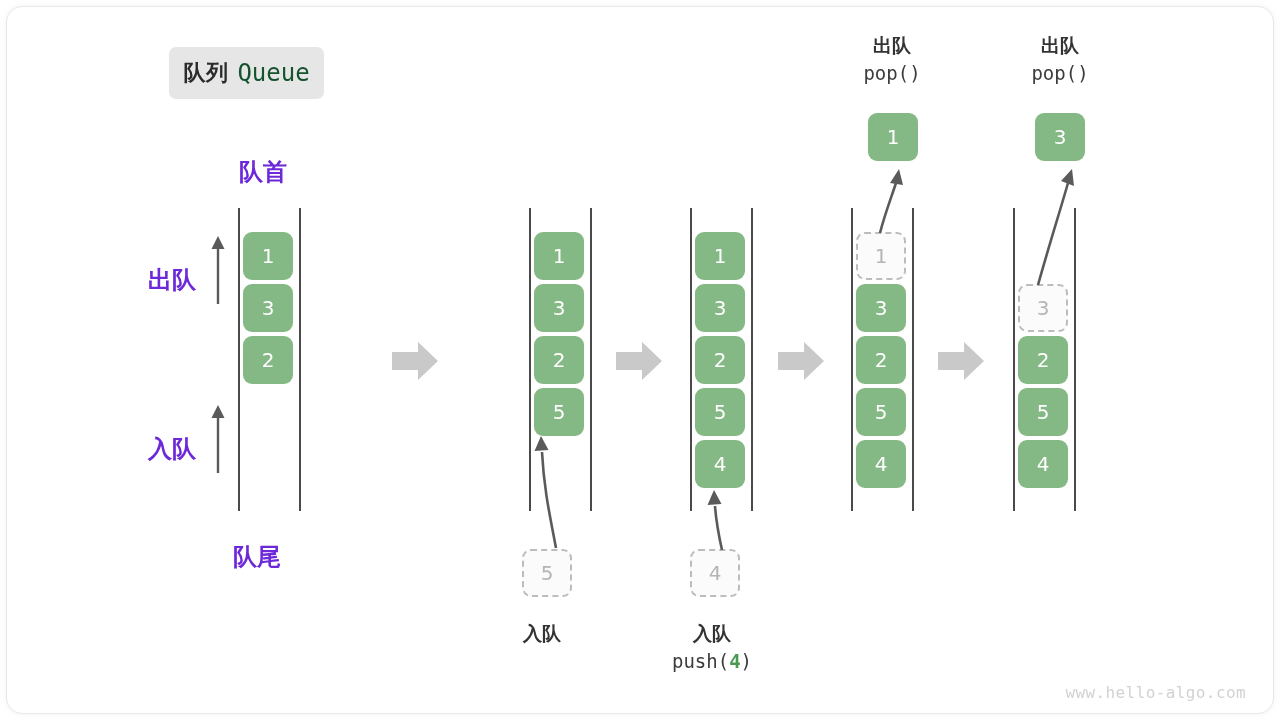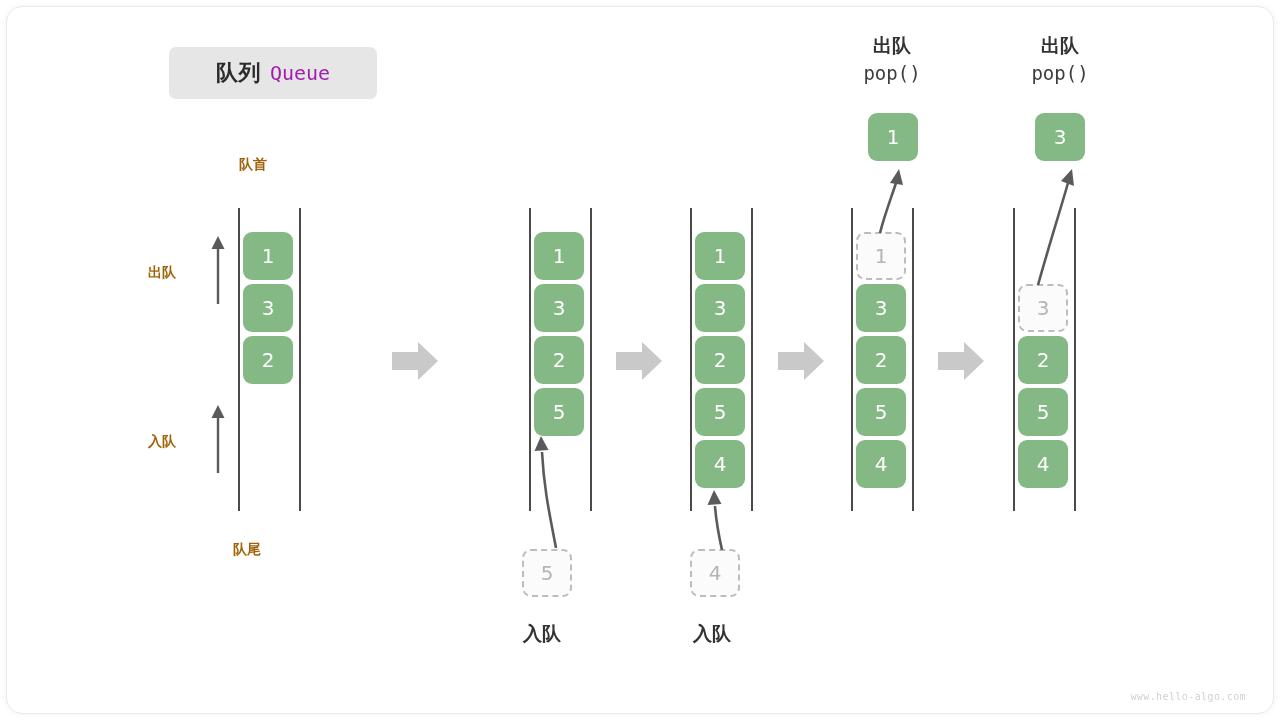--- a/index.html
+++ b/index.html
@@ -27,47 +27,47 @@
     border-radius: 16px;
     background: #ffffff;
     box-shadow: 0 0 6px rgba(0,0,0,0.05);
   }
 
   
   #title-badge {
     position: absolute;
     left: 169px;
     top: 47px;
-    width: 208px;
+    width: 155px;
     height: 52px;
     background: #e6e6e6;
     border-radius: 7px;
     display: flex;
     align-items: center;
     justify-content: center;
     gap: 9px;
   }
   #title-badge .cn {
     font-size: 22px;
     font-weight: bold;
     color: #2b2b2b;
     letter-spacing: 0.5px;
   }
   #title-badge .en {
-    font-size: 20px;
+    font-size: 24px;
     font-family: "DejaVu Sans Mono", "Liberation Mono", monospace;
-    color: #a21caf;
+    color: #14532d;
   }
 
   
   .cjk-label {
     position: absolute;
-    font-size: 14px;
+    font-size: 24px;
     font-weight: bold;
-    color: #a16207;
+    color: #6d28d9;
     white-space: nowrap;
   }
 
   .op-label {
     position: absolute;
     text-align: center;
     white-space: nowrap;
     line-height: 1.45;
   }
   .op-label .cn {
@@ -115,21 +115,21 @@
   .step-arrow { position: absolute; }
 
   
   .thin-arrow { position: absolute; }
 
   
   #watermark {
     position: absolute;
     right: 34px;
     bottom: 18px;
-    font-size: 10px;
+    font-size: 16px;
     font-family: "DejaVu Sans Mono", "Liberation Mono", monospace;
     color: #d2d2d2;
     letter-spacing: 0.4px;
   }
 </style>
 </head>
 <body>
 
 <div id="canvas">
   <div id="frame"></div>
@@ -192,20 +192,21 @@
   <div class="cell" style="left:695px; top:388px;">5</div>
   <div class="cell" style="left:695px; top:440px;">4</div>
 
   <div class="cell ghost" style="left:690px; top:549px;">4</div>
   <svg class="thin-arrow" style="left:698px; top:484px;" width="40" height="68">
     <path d="M 24,66 C 20,48 18,36 17,22" stroke="#5a5a5a" stroke-width="2.6" fill="none"></path>
     <polygon points="16,6 9.5,21 23.5,20" fill="#5a5a5a"></polygon>
   </svg>
   <div class="op-label" style="left:632px; top:620px; width:160px;">
     <span class="cn">入队</span>
+    <span class="code"><span>push(</span><span class="num">4</span><span>)</span></span>
   </div>
 
   <svg class="step-arrow" style="left:778px; top:340px;" width="48" height="42">
     <polygon points="0,12 26,12 26,2 46,21 26,40 26,30 0,30" fill="#c9c9c9"></polygon>
   </svg>
 
   <div class="rail" style="left:851px; top:208px; height:303px;"></div>
   <div class="rail" style="left:912px; top:208px; height:303px;"></div>
   <div class="cell ghost" style="left:856px; top:232px;">1</div>
   <div class="cell" style="left:856px; top:284px;">3</div>

